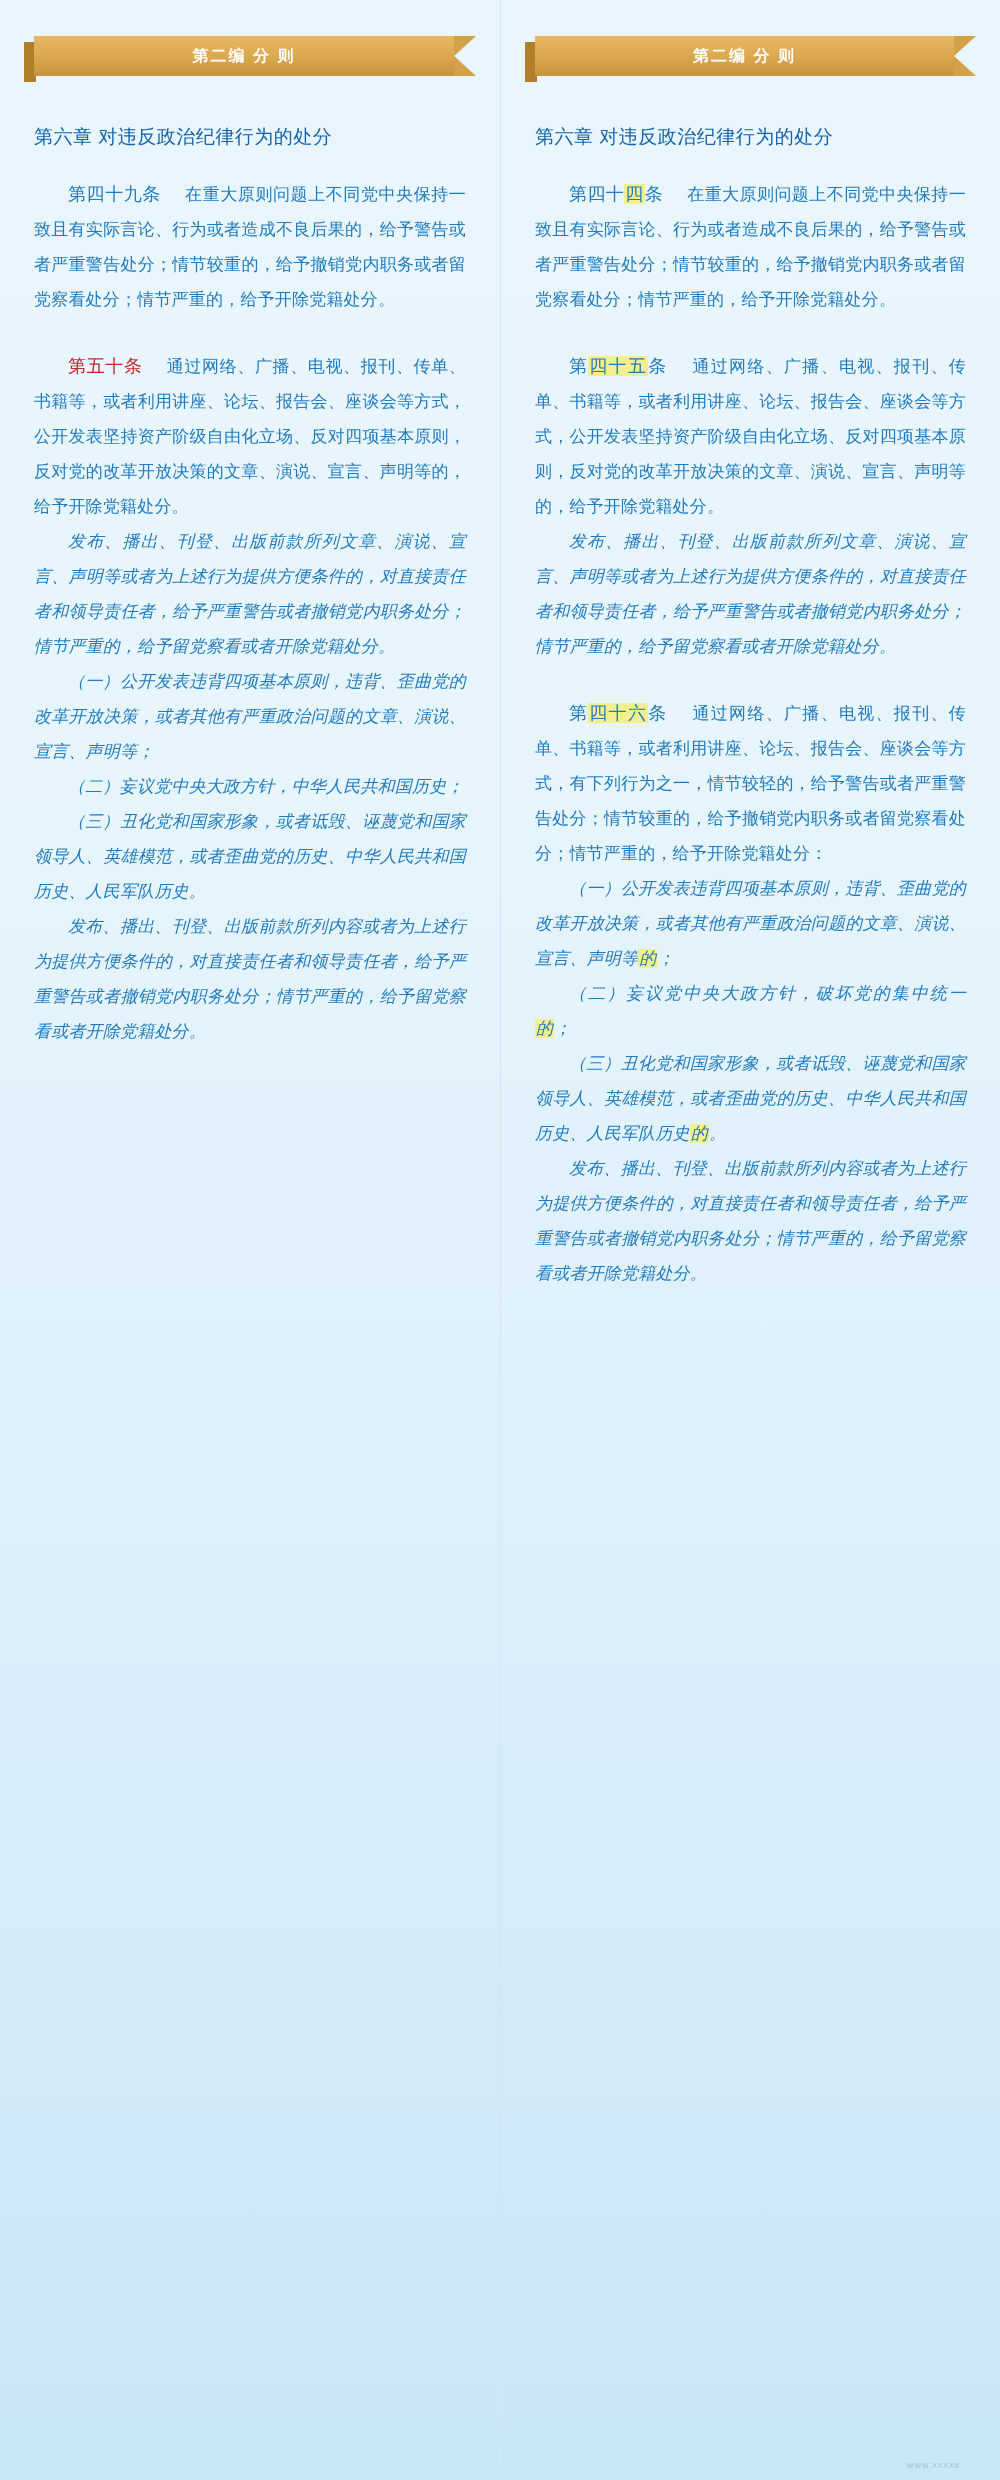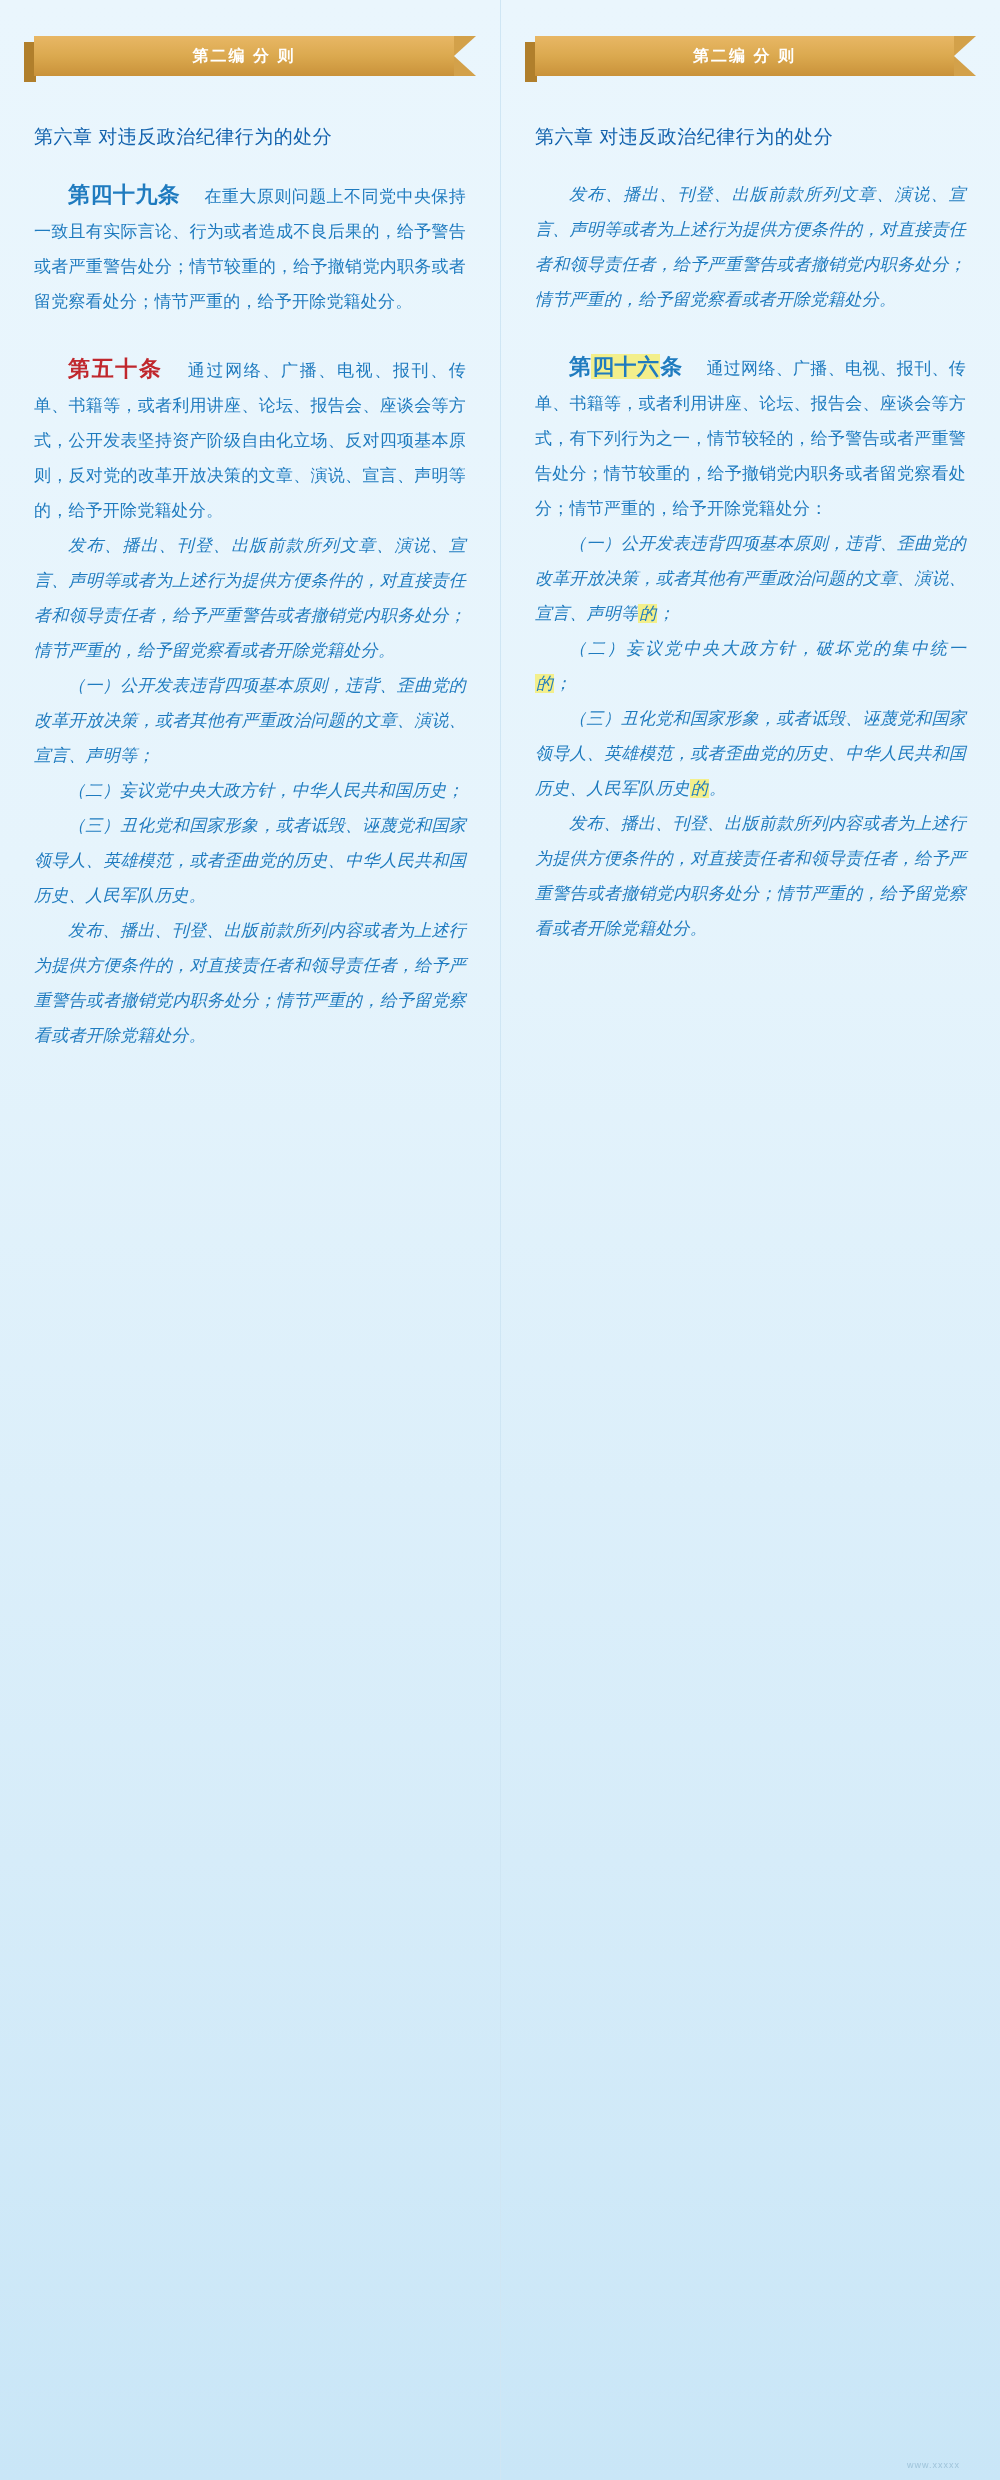--- a/index.html
+++ b/index.html
@@ -93,22 +93,22 @@
     color: #1f7bbf;
     font-size: 17px;
     line-height: 35px;
     text-align: justify;
     text-indent: 2em;
     letter-spacing: 0.2px;
   }
   p.para.gap { margin-top: 32px; }
   p.para.tight { margin-top: 0px; font-style: italic; }
   .art-num {
-    font-weight: bold;
-    font-size: 22px;
+    font-weight: normal;
+    font-size: 18px;
   }
   .art-num.red { color: #c0272d; }
   .art-num.blue { color: #1f7bbf; }
   .hl {
     background: #f3ef8b;
     padding: 0 1px;
   }
   .spacer-after-num { display: inline-block; width: 1.4em; }
   .watermark {
     position: absolute;
@@ -160,21 +160,27 @@
       <div class="banner-tail"></div>
       <div class="banner">
         <span class="banner-title">第二编  分  则</span>
       </div>
     </div>
 
     <div class="chapter">第六章 对违反政治纪律行为的处分</div>
 
     <div class="body">
 
+      <p class="para">
+        <span class="art-num blue">第四十</span><span class="art-num blue hl">四</span><span class="art-num blue">条</span><span class="spacer-after-num"></span><span>在重大原则问题上不同党中央保持一致且有实际言论、行为或者造成不良后果的，给予警告或者严重警告处分；情节较重的，给予撤销党内职务或者留党察看处分；情节严重的，给予开除党籍处分。</span>
+      </p>
 
+      <p class="para gap">
+        <span class="art-num blue">第</span><span class="art-num blue hl">四十五</span><span class="art-num blue">条</span><span class="spacer-after-num"></span><span>通过网络、广播、电视、报刊、传单、书籍等，或者利用讲座、论坛、报告会、座谈会等方式，公开发表坚持资产阶级自由化立场、反对四项基本原则，反对党的改革开放决策的文章、演说、宣言、声明等的，给予开除党籍处分。</span>
+      </p>
       <p class="para tight">发布、播出、刊登、出版前款所列文章、演说、宣言、声明等或者为上述行为提供方便条件的，对直接责任者和领导责任者，给予严重警告或者撤销党内职务处分；情节严重的，给予留党察看或者开除党籍处分。</p>
 
       <p class="para gap">
         <span class="art-num blue">第</span><span class="art-num blue hl">四十六</span><span class="art-num blue">条</span><span class="spacer-after-num"></span><span>通过网络、广播、电视、报刊、传单、书籍等，或者利用讲座、论坛、报告会、座谈会等方式，有下列行为之一，情节较轻的，给予警告或者严重警告处分；情节较重的，给予撤销党内职务或者留党察看处分；情节严重的，给予开除党籍处分：</span>
       </p>
       <p class="para tight">（一）公开发表违背四项基本原则，违背、歪曲党的改革开放决策，或者其他有严重政治问题的文章、演说、宣言、声明等<span class="hl">的</span>；</p>
       <p class="para tight">（二）妄议党中央大政方针，破坏党的集中统一<span class="hl">的</span>；</p>
       <p class="para tight">（三）丑化党和国家形象，或者诋毁、诬蔑党和国家领导人、英雄模范，或者歪曲党的历史、中华人民共和国历史、人民军队历史<span class="hl">的</span>。</p>
       <p class="para tight">发布、播出、刊登、出版前款所列内容或者为上述行为提供方便条件的，对直接责任者和领导责任者，给予严重警告或者撤销党内职务处分；情节严重的，给予留党察看或者开除党籍处分。</p>
 

